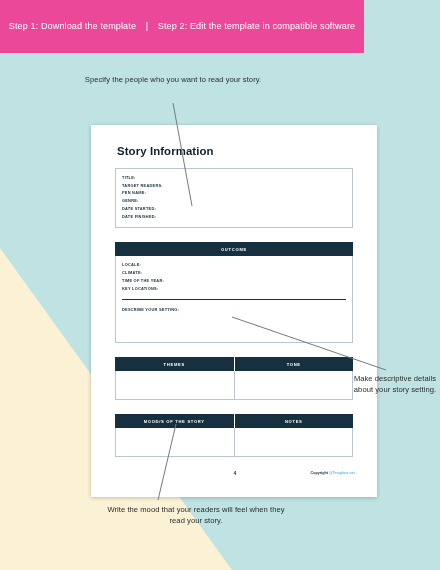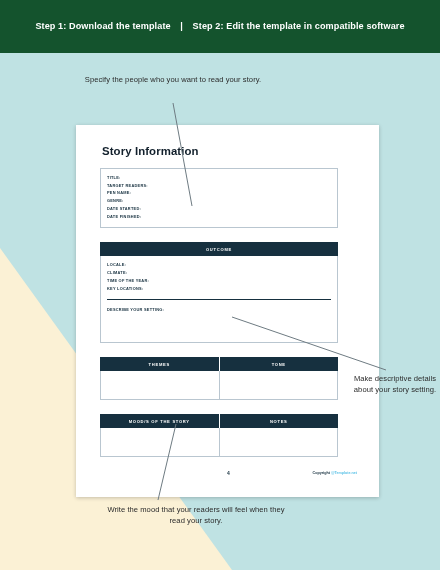--- a/index.html
+++ b/index.html
@@ -14,35 +14,33 @@
   
   .bg-base{position:absolute;inset:0;background:#bfe2e3;}
   .bg-cream2{
     position:absolute;left:0;top:0;width:440px;height:570px;
     background:#fbf1d5;
     clip-path:polygon(0 248px, 0 570px, 232px 570px);
   }
 
   
   .topbar{
-    position:absolute;left:0;top:0;width:440px;height:53px;
-    background:#14532d;color:#fff;
+    position:absolute;left:0;top:0;width:364px;height:53px;
+    background:#ec4899;color:#fff;
     display:flex;flex-direction:column;align-items:center;justify-content:center;
     gap:2px;
-    font-weight:bold;
   }
   .topbar-line{font-size:9.1px;letter-spacing:.1px;white-space:nowrap;line-height:1.35;}
   .topbar-line .sep{display:inline-block;padding:0 7px;}
 
   
   .page{
-    position:absolute;left:76px;top:125px;width:286px;height:372px;
+    position:absolute;left:91px;top:125px;width:286px;height:372px;
     background:#fff;
     box-shadow:0 1px 4px rgba(0,0,0,.22);
-    padding-left:17px;
   }
   .page-inner{position:absolute;left:24px;top:20px;width:238px;}
 
   .doc-title{
     font-size:11.4px;font-weight:bold;color:#12202c;letter-spacing:.1px;
     margin:0 0 11px 2px;
   }
 
   
   .field-box{

